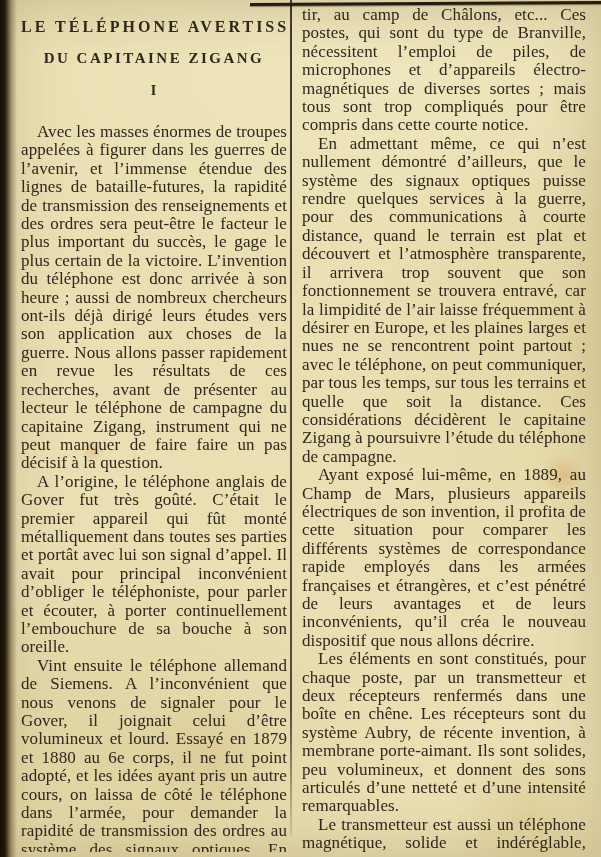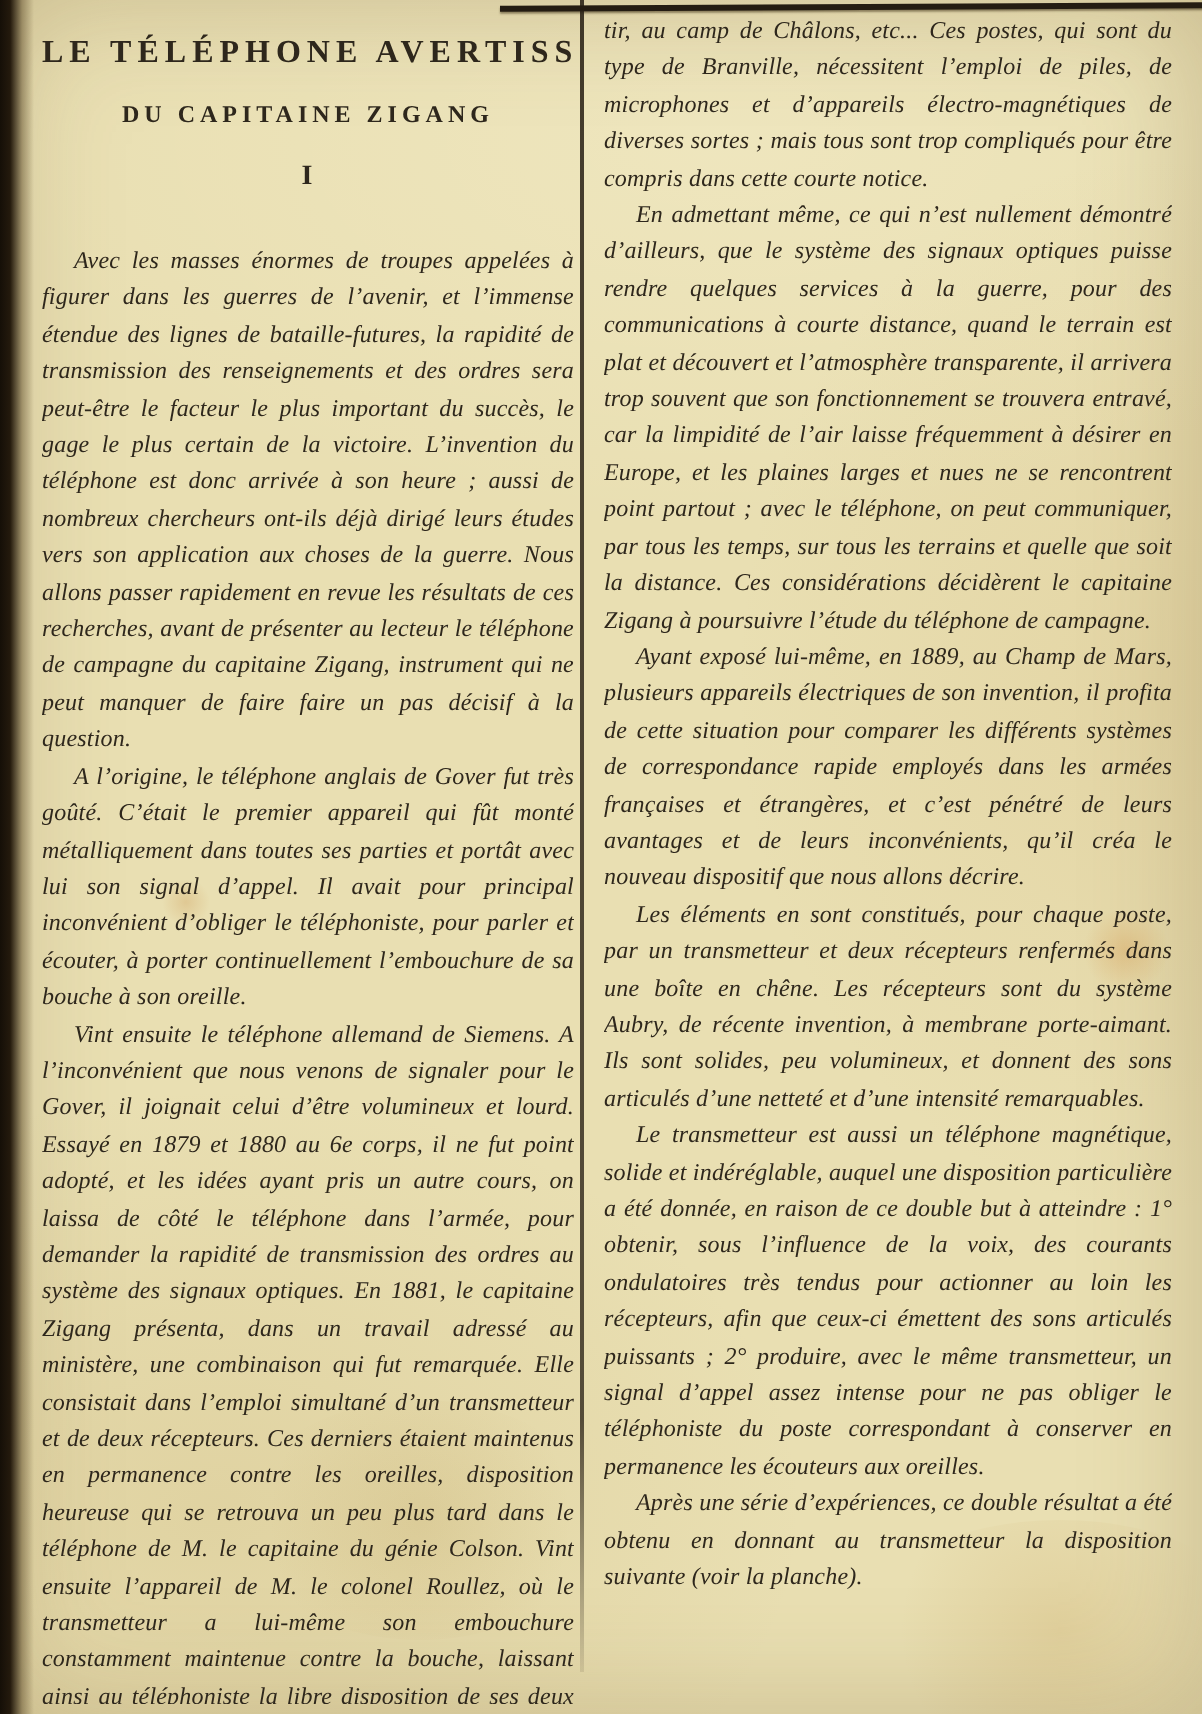--- a/index.html
+++ b/index.html
@@ -51,36 +51,35 @@
   .col.left{left:21px;width:266px;top:12px;height:840px;}
   .col.right{left:302px;width:284px;top:6px;height:848px;}
 
   .article-title{
     margin:6px 0 0 0;
     font-size:16px;font-weight:bold;
     letter-spacing:3px;text-align:center;white-space:nowrap;
   }
   .article-subtitle{
     margin:14px 0 16px 0;
-    font-size:12px;font-weight:bold;
+    font-size:15px;font-weight:bold;
     letter-spacing:2.5px;text-align:center;
   }
   .section-num{
     text-align:center;font-size:14px;font-weight:bold;
     margin:10px 0 8px 0;letter-spacing:1px;
   }
   .col.right .section-num{margin:12px 0 10px 0;}
   p.body{
     margin:0;
-    font-size:12px;
+    font-size:17px;
     line-height:18.4px;
     text-align:justify;
     text-indent:16px;
     letter-spacing:0.1px;
-    font-style:italic;
   }
   p.body.no-indent{text-indent:0;}
   .col.left p.body:first-of-type{margin-top:24px;}
 </style>
 </head>
 <body>
 
 <div class="page">
 
   <div class="binding-edge"></div>

